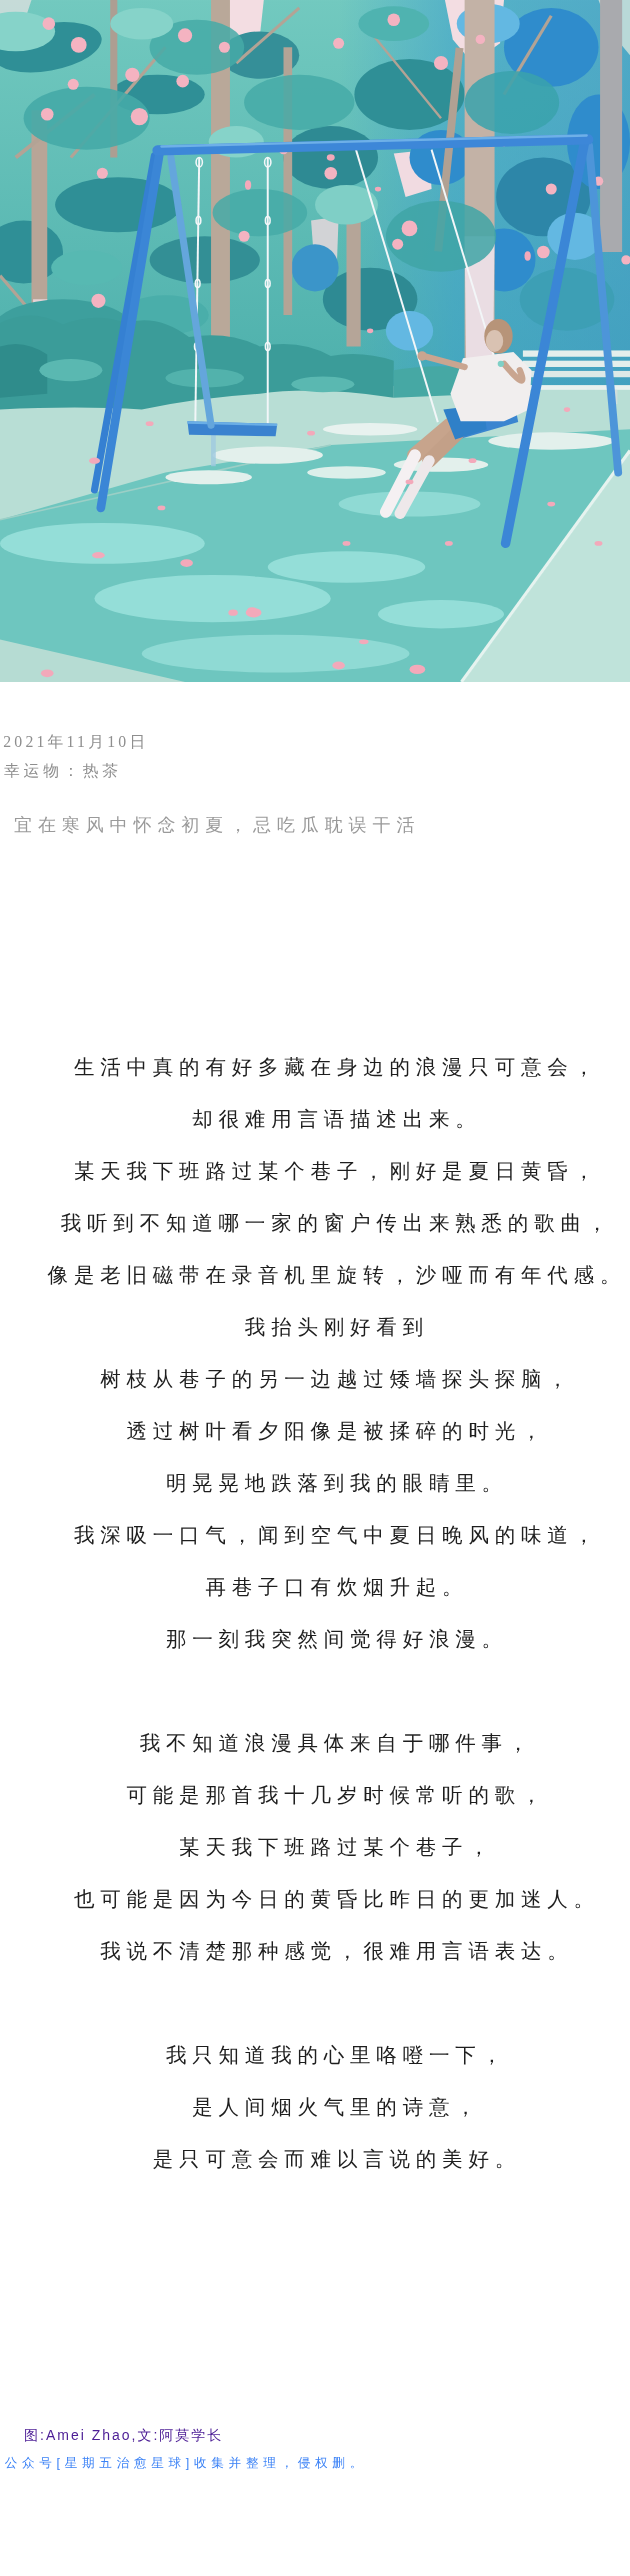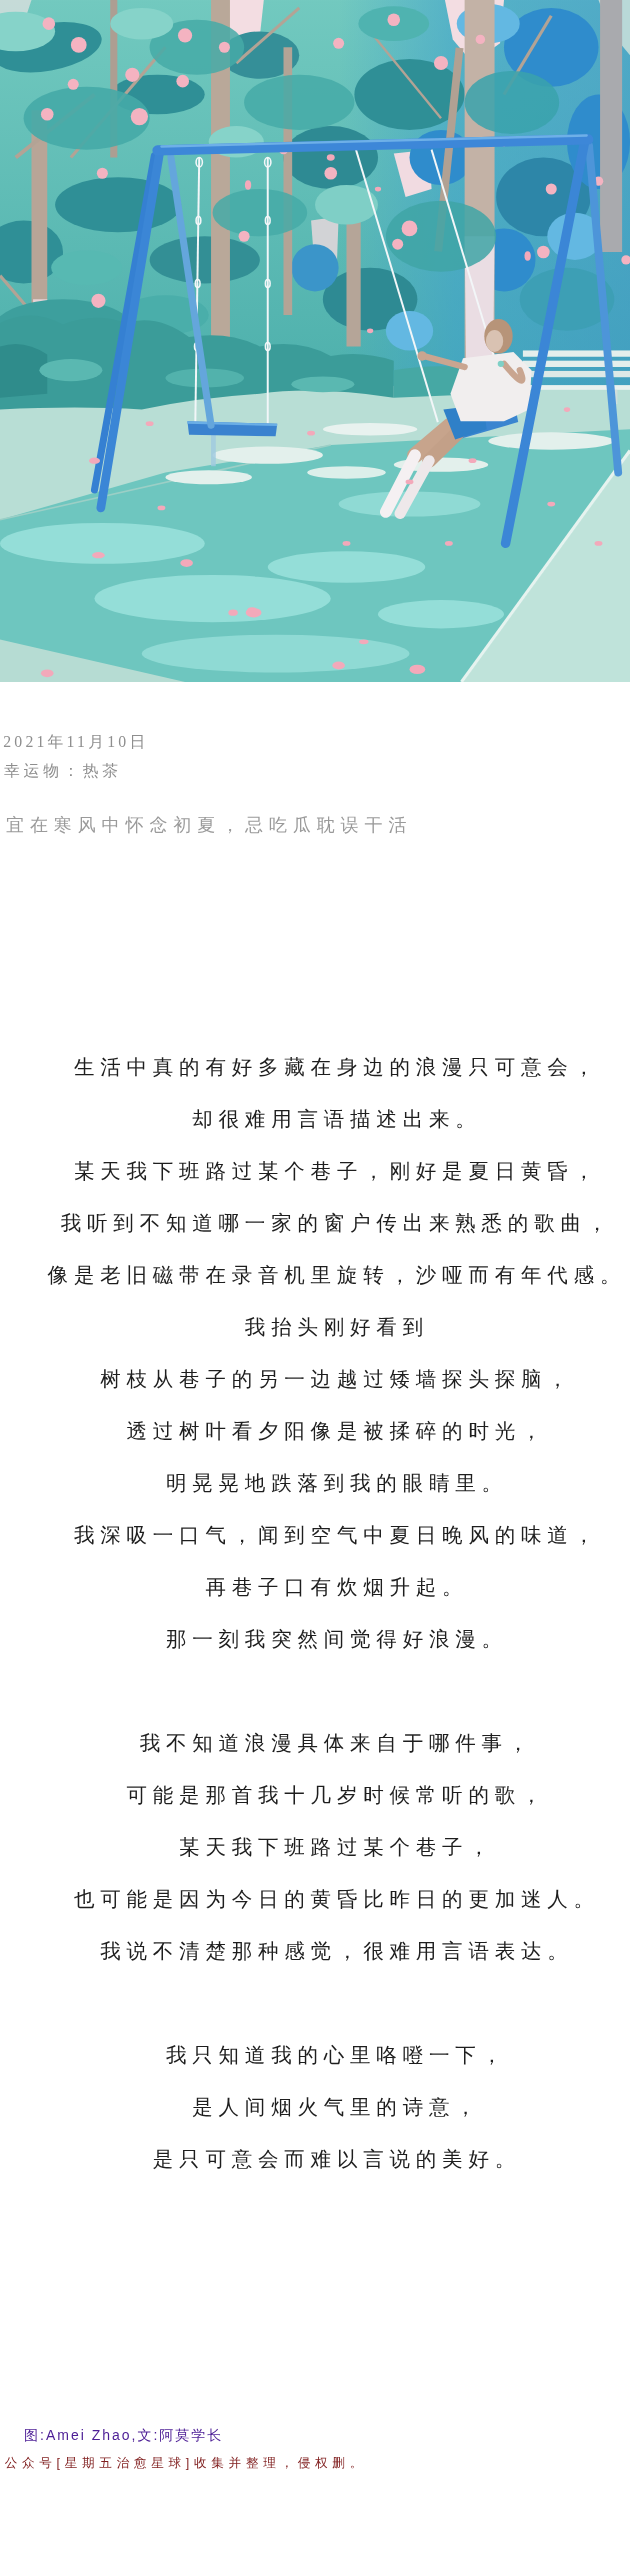--- a/index.html
+++ b/index.html
@@ -2,21 +2,21 @@
 <html style="font-size:12.6px"><head>
 <meta charset="utf-8">
 <style>
   html, body { margin: 0; padding: 0; background: #ffffff; }
   body { width: 630px; height: 2576px; position: relative; overflow: hidden; }
   .hero { position: absolute; left: 0; top: 0; width: 630px; height: 682px; overflow: hidden; }
   .hero svg { display: block; }
   .center-line { position: absolute; left: 0; width: 630px; white-space: nowrap; }
   .date { top: 732px; height: 20.5px; line-height: 20.5px; font-family: "Liberation Serif", serif; font-size: 15.8px; letter-spacing: 3.2px; padding-left: 3.2px; box-sizing: border-box; }
   .lucky { top: 761px; height: 20.5px; line-height: 20.5px; font-family: "Liberation Serif", serif; font-size: 15.8px; letter-spacing: 3.9px; padding-left: 3.9px; box-sizing: border-box; }
-  .tagline { top: 814px; height: 23.6px; line-height: 23.6px; font-family: Liberation Sans, sans-serif; font-size: 18px; letter-spacing: 5.9px; padding-left: 6px; box-sizing: border-box; }
+  .tagline { top: 814px; height: 23.6px; line-height: 23.6px; font-family: Liberation Sans, sans-serif; font-size: 18px; letter-spacing: 5.9px; padding-left: 14px; box-sizing: border-box; }
   .article { position: absolute; left: 0; top: 1041px; width: 630px; font-family: "Liberation Sans", sans-serif; font-size: 20.5px; letter-spacing: 5.8px; margin-left: 19px; }
   .para { margin: 0 0 52px 0; }
   .line { display: block; height: 52px; line-height: 52px; text-align: center; white-space: nowrap; padding-left: 5.8px; }
   .credit { top: 2426px; height: 19px; line-height: 19px; font-family: "Liberation Sans", sans-serif; font-size: 14px; letter-spacing: 2px; padding-left: 2px; box-sizing: border-box; }
   .source { top: 2454px; height: 19px; line-height: 19px; font-family: "Liberation Sans", sans-serif; font-size: 12.6px; letter-spacing: 4.7px; padding-left: 4.7px; box-sizing: border-box; }
 </style>
 </head>
 <body>
 
 <div class="hero">
@@ -278,14 +278,14 @@
     <span class="line">我说不清楚那种感觉，很难用言语表达。</span>
   </div>
   <div class="para">
     <span class="line">我只知道我的心里咯噔一下，</span>
     <span class="line">是人间烟火气里的诗意，</span>
     <span class="line">是只可意会而难以言说的美好。</span>
   </div>
 </div>
 
 <div class="center-line credit" style="color:#4c1d95;margin-left:22px;">图:Amei Zhao,文:阿莫学长</div>
-<div class="center-line source" style="color:#7f1d1d;">公众号[星期五治愈星球]收集并整理，侵权删。</div>
+<div class="center-line source" style="color:#3b82f6;">公众号[星期五治愈星球]收集并整理，侵权删。</div>
 
 
 </body></html>

